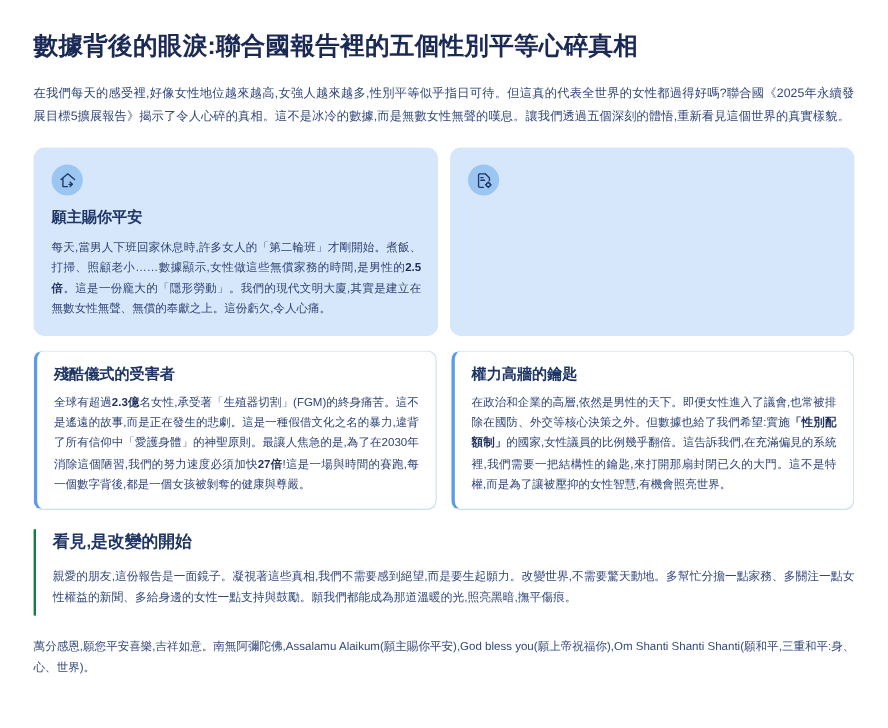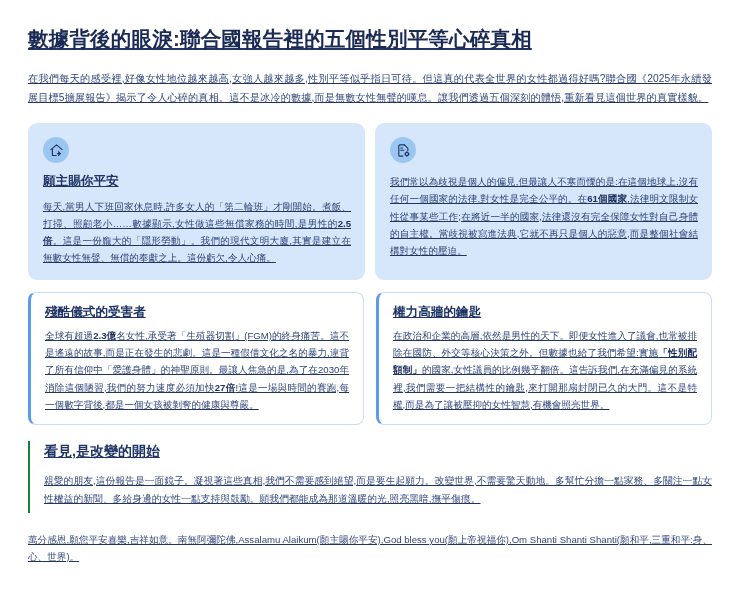--- a/index.html
+++ b/index.html
@@ -7,21 +7,20 @@
     width:740px;height:607px;
     background:#ffffff;
     font-family:"Liberation Sans","DejaVu Sans",sans-serif;
     color:#23355e;
     overflow:hidden;
   }
   .page{
     box-sizing:border-box;
     width:740px;height:595px;
     padding:26px 28px 0 28px;
-    text-decoration:underline;
   }
   
   .page-title{
     font-size:20.5px;
     font-weight:700;
     letter-spacing:.2px;
     color:#1b2a55;
     line-height:1.25;
     margin:0 0 18px 0;
   }
@@ -146,21 +145,20 @@
     <div class="card-fill">
       <div class="icon-badge">
         <svg width="15" height="15" viewBox="0 0 24 24" fill="none" stroke="#1f3566" stroke-width="1.8" stroke-linecap="round" stroke-linejoin="round">
           <path d="M13.5 3H6a1.5 1.5 0 0 0-1.5 1.5v15A1.5 1.5 0 0 0 6 21h5"></path>
           <path d="M13.5 3L19 8.5V12"></path>
           <path d="M7.5 8h3M7.5 11.5h5"></path>
           <circle cx="17.5" cy="17.5" r="2.6"></circle>
           <path d="M17.5 13.8v1M17.5 20.2v1M13.8 17.5h1M20.2 17.5h1"></path>
         </svg>
       </div>
-      <p class="card-p"><span>我們常以為歧視是個人的偏見,但最讓人不寒而慄的是:在這個地球上,沒有任何一個國家的法律,對女性是完全公平的。在</span><b>61個國家</b><span>,法律明文限制女性從事某些工作;在將近一半的國家,法律還沒有完全保障女性對自己身體的自主權。當歧視被寫進法典,它就不再只是個人的惡意,而是整個社會結構對女性的壓迫。</span></p>
     </div>
 
   </div>
 
   <div class="cards-2">
 
     <div class="card-out">
       <h2 class="card-h">殘酷儀式的受害者</h2>
       <p class="card-p"><span>全球有超過</span><b>2.3億</b><span>名女性,承受著「生殖器切割」(FGM)的終身痛苦。這不是遙遠的故事,而是正在發生的悲劇。這是一種假借文化之名的暴力,違背了所有信仰中「愛護身體」的神聖原則。最讓人焦急的是,為了在2030年消除這個陋習,我們的努力速度必須加快</span><b>27倍</b><span>!這是一場與時間的賽跑,每一個數字背後,都是一個女孩被剝奪的健康與尊嚴。</span></p>
     </div>

